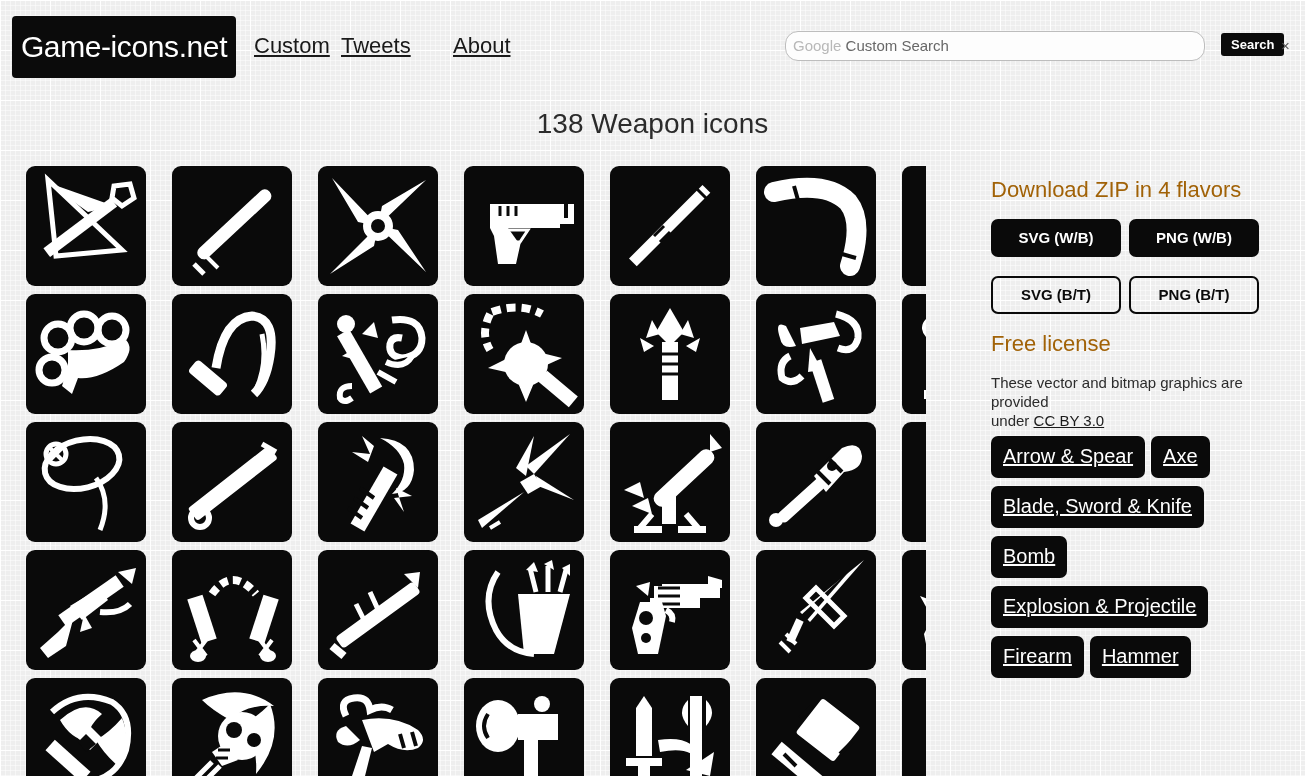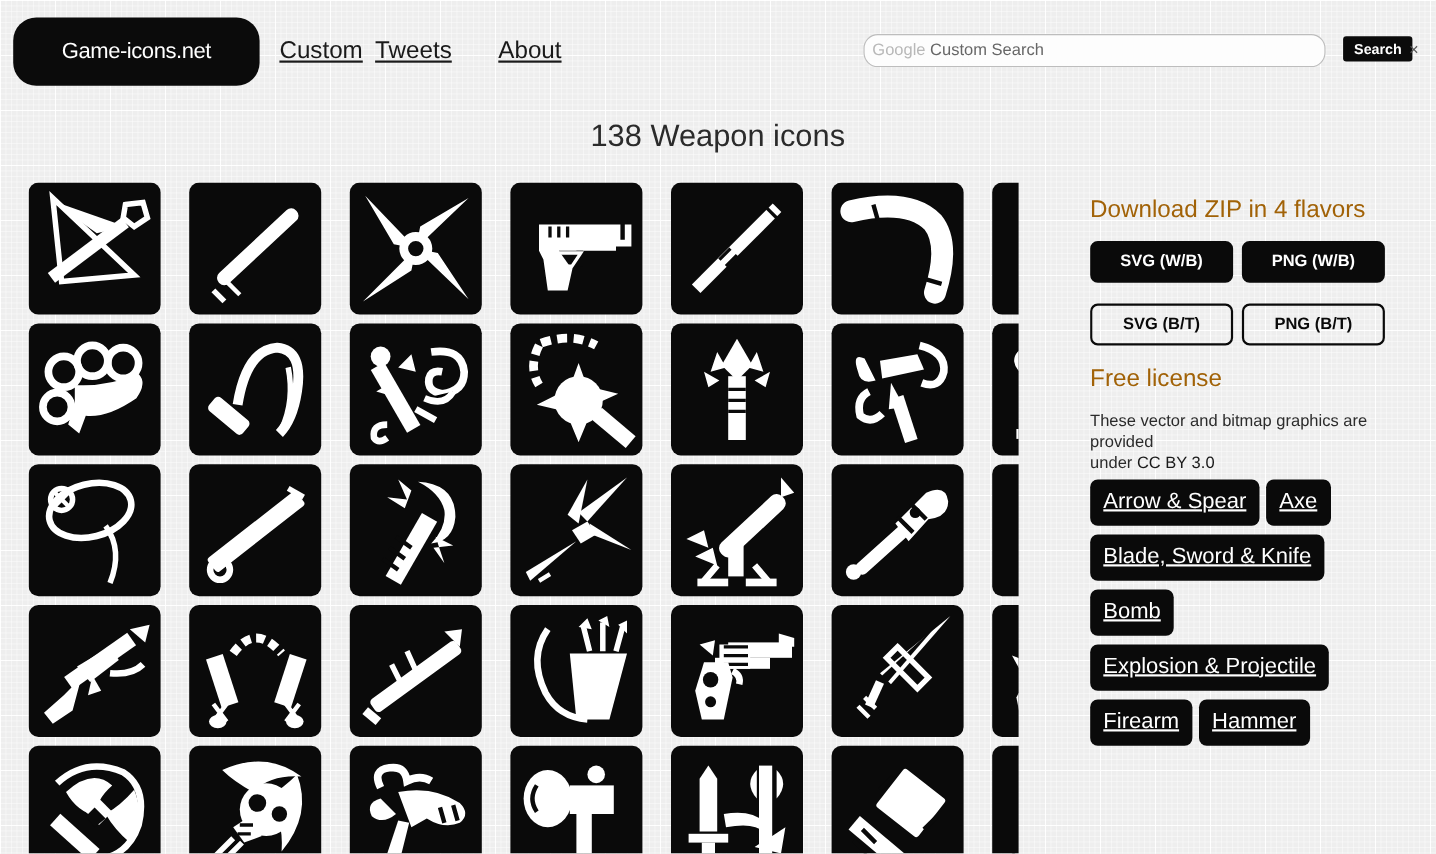--- a/index.html
+++ b/index.html
@@ -30,23 +30,23 @@
     width: 1305px;
     height: 92px;
   }
   #logo {
     position: absolute;
     left: 12px;
     top: 16px;
     width: 224px;
     height: 62px;
     background: #0b0b0b;
-    border-radius: 21px;
+    border-radius: 4px;
     color: #ffffff;
-    font-size: 20px;
+    font-size: 30px;
     line-height: 62px;
     text-align: center;
     letter-spacing: -0.4px;
     white-space: nowrap;
     cursor: pointer;
   }
   .navlink {
     position: absolute;
     top: 33px;
     font-size: 22px;
@@ -199,20 +199,21 @@
   #license-h2 { margin-top: 16px; }
   #license-text {
     font-size: 15px;
     line-height: 19px;
     color: #2b2b2b;
     margin: 0 0 6px 0;
     width: 275px;
   }
   #license-link {
     color: #1a1a1a;
+    text-decoration: underline;
     cursor: pointer;
   }
   #subtags-h2 { margin-top: 22px; margin-bottom: 14px; }
   #subtag-list {
     position: relative;
     width: 300px;
   }
   .tag-chip {
     display: inline-block;
     vertical-align: top;

